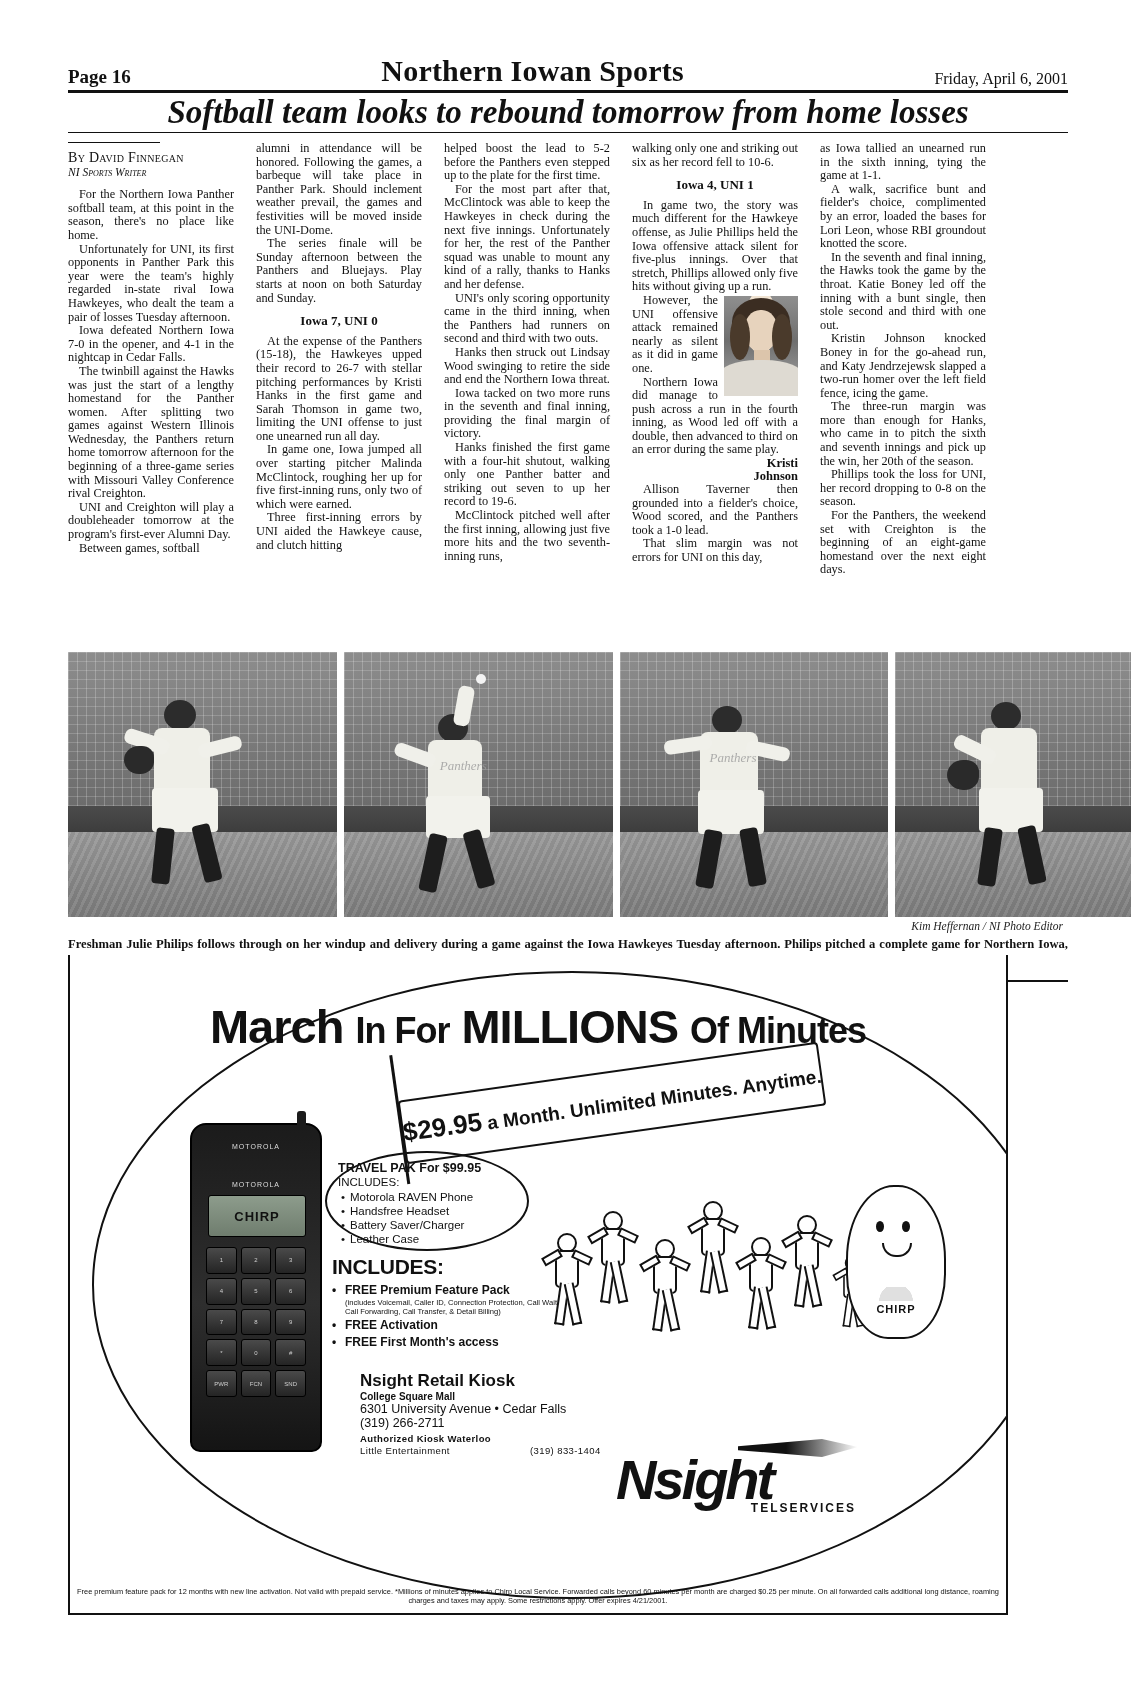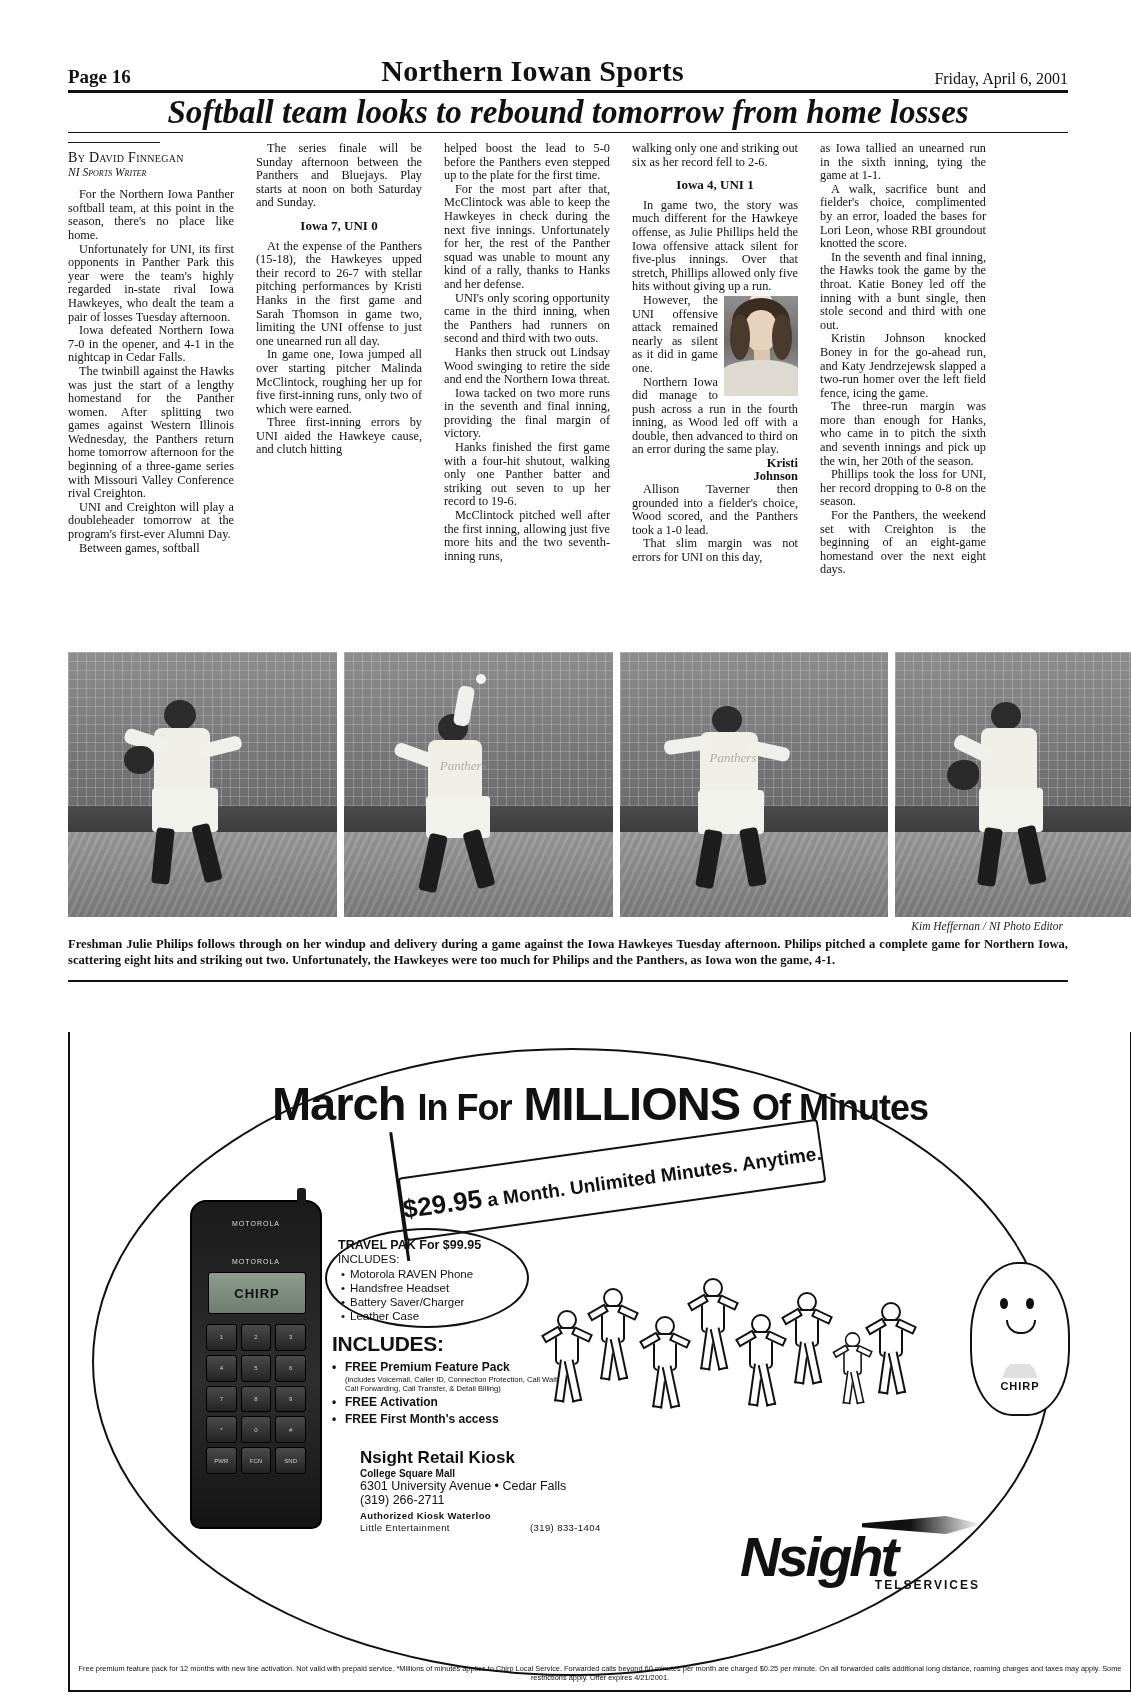--- a/index.html
+++ b/index.html
@@ -140,21 +140,21 @@
     font-style:italic; font-size:11.5px; color:#222;
   }
   .strip-caption {
     position:absolute; left:68px; top:937px; width:1000px;
     font-size:12.6px; line-height:15.5px; font-weight:bold; text-align:justify;
   }
   .rule-caption { position:absolute; left:68px; top:980px; width:1000px; height:2px; background:#111; }
 
   
   .ad {
-    position:absolute; left:68px; top:1032px; width:1064px; height:660px;
+    position:absolute; left:68px; top:955px; width:940px; height:660px;
     border:2px solid #111; border-top:none; box-sizing:border-box;
     overflow:hidden; background:#fff;
   }
   .ad-title {
     position:absolute; left:0; top:44px; width:100%; text-align:center;
     font-family:"Liberation Sans", sans-serif; font-weight:bold;
     font-size:47px; letter-spacing:-1px; color:#111;
     white-space:nowrap;
   }
   .ad-title .sm { font-size:36px; }
@@ -325,39 +325,40 @@
       <div class="byline-sub">NI Sports Writer</div>
       <p>For the Northern Iowa Panther softball team, at this point in the season, there's no place like home.</p>
       <p>Unfortunately for UNI, its first opponents in Panther Park this year were the team's highly regarded in-state rival Iowa Hawkeyes, who dealt the team a pair of losses Tuesday afternoon.</p>
       <p>Iowa defeated Northern Iowa 7-0 in the opener, and 4-1 in the nightcap in Cedar Falls.</p>
       <p>The twinbill against the Hawks was just the start of a lengthy homestand for the Panther women. After splitting two games against Western Illinois Wednesday, the Panthers return home tomorrow afternoon for the beginning of a three-game series with Missouri Valley Conference rival Creighton.</p>
       <p>UNI and Creighton will play a doubleheader tomorrow at the program's first-ever Alumni Day.</p>
       <p>Between games, softball</p>
     </div>
 
     <div class="col">
+      <p class="noind">alumni in attendance will be honored. Following the games, a barbeque will take place in Panther Park. Should inclement weather prevail, the games and festivities will be moved inside the UNI-Dome.</p>
       <p>The series finale will be Sunday afternoon between the Panthers and Bluejays. Play starts at noon on both Saturday and Sunday.</p>
       <div class="subhead">Iowa 7, UNI 0</div>
       <p>At the expense of the Panthers (15-18), the Hawkeyes upped their record to 26-7 with stellar pitching performances by Kristi Hanks in the first game and Sarah Thomson in game two, limiting the UNI offense to just one unearned run all day.</p>
       <p>In game one, Iowa jumped all over starting pitcher Malinda McClintock, roughing her up for five first-inning runs, only two of which were earned.</p>
       <p>Three first-inning errors by UNI aided the Hawkeye cause, and clutch hitting</p>
     </div>
 
     <div class="col">
-      <p class="noind">helped boost the lead to 5-0 before the Panthers even stepped up to the plate for the first time.</p>
+      <p class="noind">helped boost the lead to 5-2 before the Panthers even stepped up to the plate for the first time.</p>
       <p>For the most part after that, McClintock was able to keep the Hawkeyes in check during the next five innings. Unfortunately for her, the rest of the Panther squad was unable to mount any kind of a rally, thanks to Hanks and her defense.</p>
       <p>UNI's only scoring opportunity came in the third inning, when the Panthers had runners on second and third with two outs.</p>
       <p>Hanks then struck out Lindsay Wood swinging to retire the side and end the Northern Iowa threat.</p>
       <p>Iowa tacked on two more runs in the seventh and final inning, providing the final margin of victory.</p>
       <p>Hanks finished the first game with a four-hit shutout, walking only one Panther batter and striking out seven to up her record to 19-6.</p>
       <p>McClintock pitched well after the first inning, allowing just five more hits and the two seventh-inning runs,</p>
     </div>
 
     <div class="col">
-      <p class="noind">walking only one and striking out six as her record fell to 2-6.</p>
+      <p class="noind">walking only one and striking out six as her record fell to 10-6.</p>
       <div class="subhead">Iowa 4, UNI 1</div>
       <p>In game two, the story was much different for the Hawkeye offense, as Julie Phillips held the Iowa offensive attack silent for five-plus innings. Over that stretch, Phillips allowed only five hits without giving up a run.</p>
 
       <div class="inline-photo">
         <div class="hair"></div>
         <div class="face"></div>
         <div class="hair2"></div>
         <div class="hair3"></div>
         <div class="neck"></div>
         <div class="shoulders"></div>

